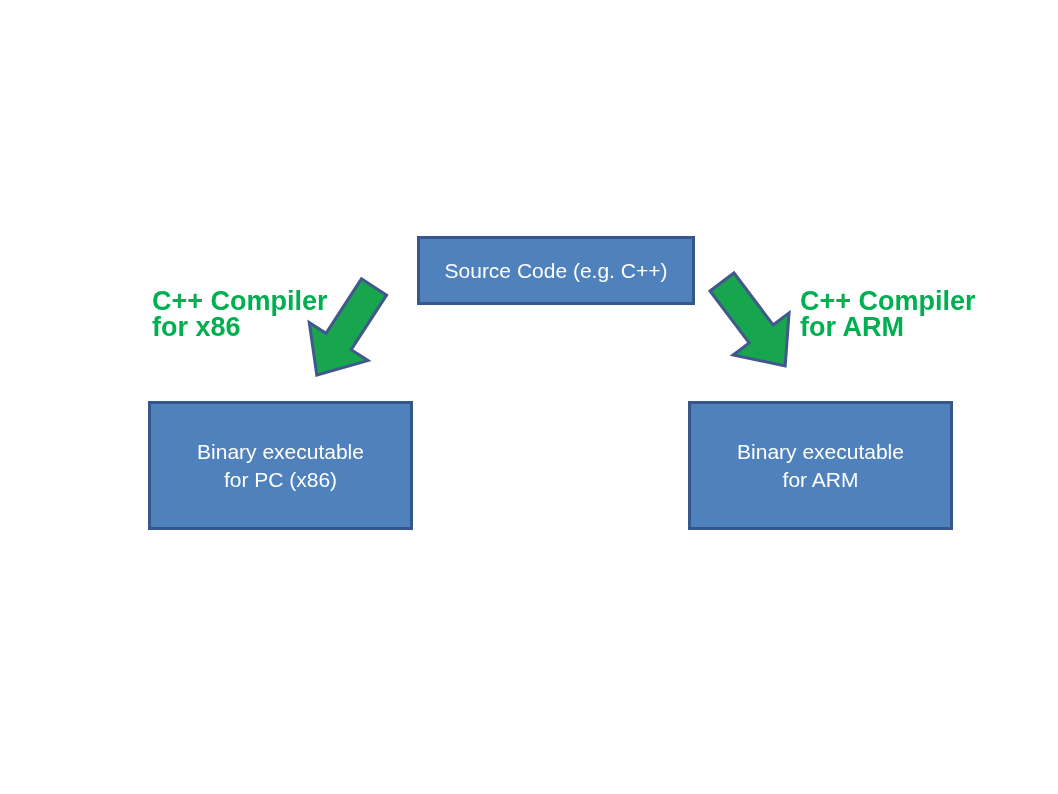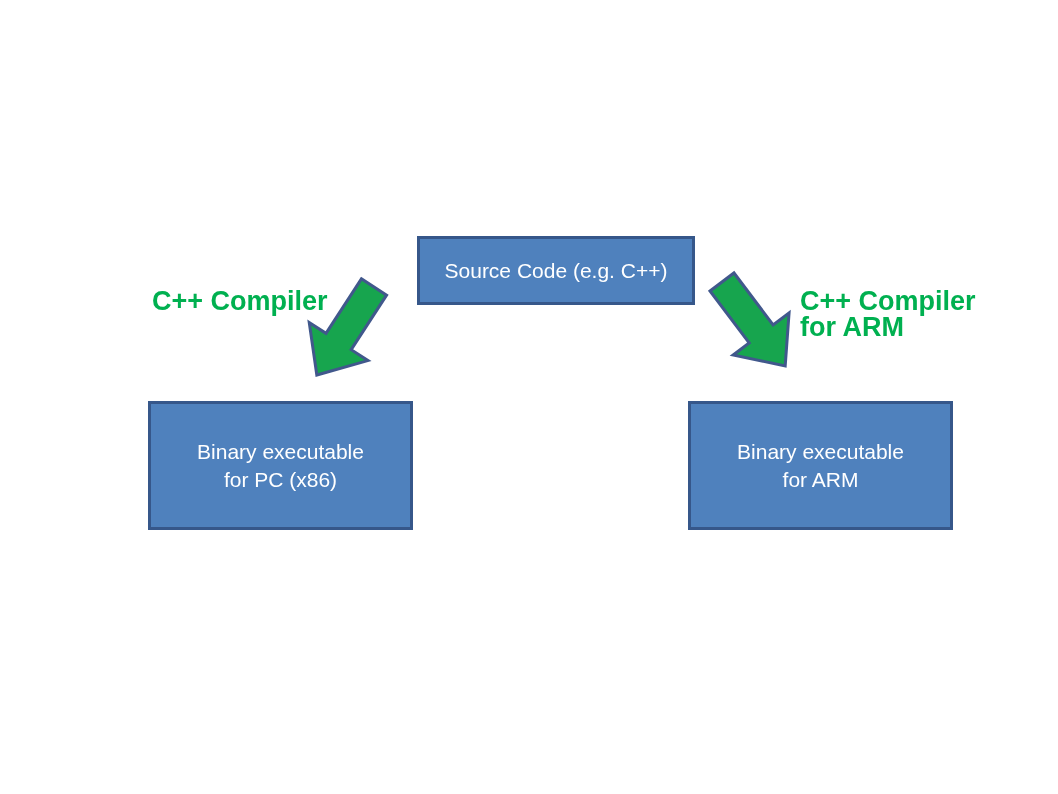--- a/index.html
+++ b/index.html
@@ -76,20 +76,21 @@
     <polygon class="block-arrow" points="-15,0 15,0 15,65 35,65 0,105 -35,65 -15,65" transform="translate(374,287) rotate(33)"></polygon>
     <polygon class="block-arrow" points="-15,0 15,0 15,65 35,65 0,105 -35,65 -15,65" transform="translate(722,282) rotate(-37)"></polygon>
   </svg>
 
   <div class="node-box" id="source-box">
     <span class="line">Source Code (e.g. C++)</span>
   </div>
 
   <div class="compiler-label" id="x86-label">
     <span class="line" style="display:block">C++ Compiler</span>
+    <span class="line" style="display:block">for x86</span>
   </div>
 
   <div class="compiler-label" id="arm-label">
     <span class="line" style="display:block">C++ Compiler</span>
     <span class="line" style="display:block">for ARM</span>
   </div>
 
   <div class="node-box" id="x86-box">
     <span class="line">Binary executable</span>
     <span class="line">for PC (x86)</span>

